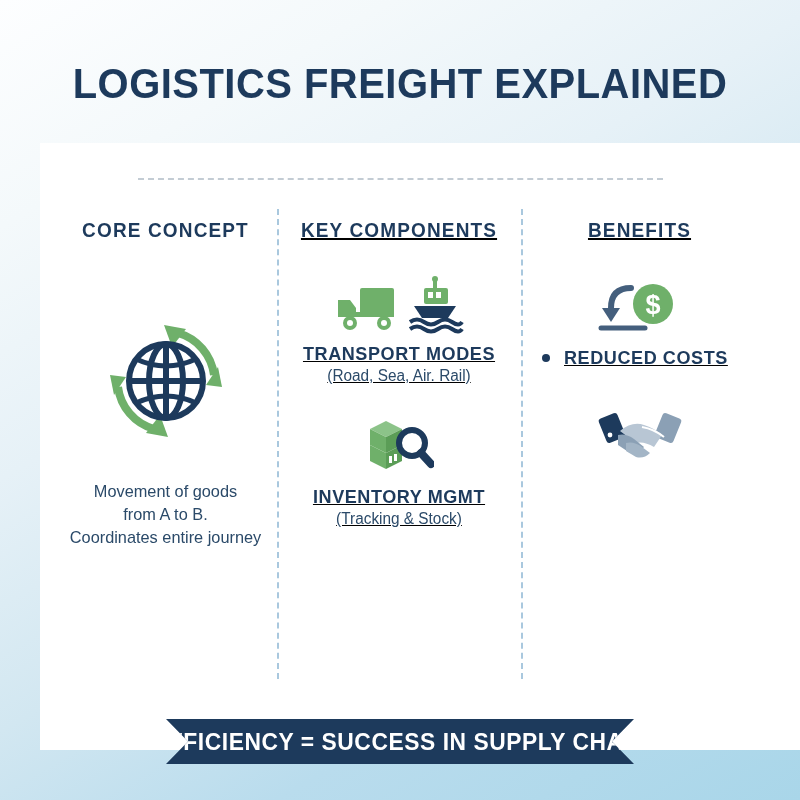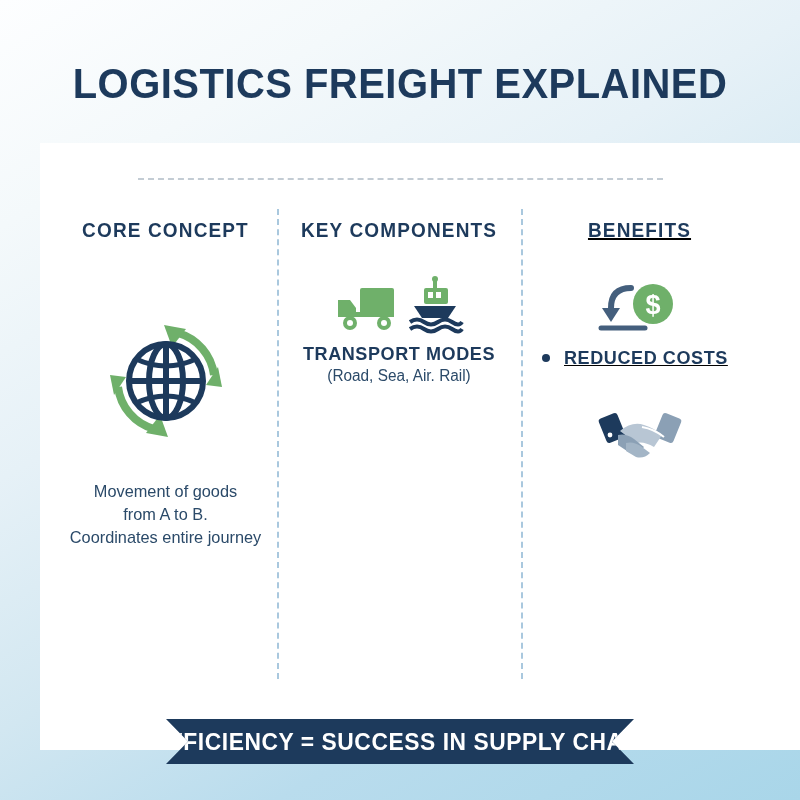--- a/index.html
+++ b/index.html
@@ -75,21 +75,21 @@
   .v-divider.left  { left: 237px; }
   .v-divider.right { left: 481px; }
 
   
   .col {
     position: absolute;
     top: 76px;
     text-align: center;
   }
   .col-core { left: 18px;  width: 215px; }
-  .col-key  { left: 245px; width: 228px; }
+  .col-key  { left: 245px; width: 228px; text-decoration: underline; }
   .col-ben  { left: 487px; width: 225px; text-decoration: underline; }
 
   .col-head {
     font-family: "Liberation Sans Narrow", "Liberation Sans", sans-serif;
     font-size: 20px;
     font-weight: bold;
     letter-spacing: 1.2px;
     color: #1d3a5c;
     transform: scaleX(0.95);
     white-space: nowrap;
@@ -274,20 +274,37 @@
             <path d="M8 30 L50 30 L42 42 L16 42 Z" fill="#1d3a5c"></path>
             <path d="M4 46 Q11 41 18 46 T32 46 T46 46 T56 46" fill="none" stroke="#1d3a5c" stroke-width="4"></path>
             <path d="M4 53 Q11 48 18 53 T32 53 T46 53 T56 53" fill="none" stroke="#1d3a5c" stroke-width="4"></path>
           </svg>
         </div>
         <div class="kc-title">TRANSPORT MODES</div>
         <div class="kc-sub">(Road, Sea, Air. Rail)</div>
       </div>
 
 
+      <div class="kc-item">
+        <div class="kc-icons">
+          <svg width="70" height="58" viewBox="0 0 70 58">
+            <path d="M6 10 L22 2 L38 10 L22 18 Z" fill="#8cc389"></path>
+            <path d="M6 10 L22 18 L22 34 L6 26 Z" fill="#6fb06a"></path>
+            <path d="M38 10 L22 18 L22 34 L38 26 Z" fill="#5b9d57"></path>
+            <path d="M6 26 L22 34 L22 50 L6 42 Z" fill="#6fb06a"></path>
+            <path d="M38 26 L22 34 L22 50 L38 42 Z" fill="#5b9d57"></path>
+            <rect x="25" y="37" width="3" height="7" fill="#ffffff"></rect>
+            <rect x="30" y="35" width="3" height="7" fill="#ffffff"></rect>
+            <circle cx="48" cy="24" r="13" fill="none" stroke="#1d3a5c" stroke-width="6"></circle>
+            <line x1="57" y1="34" x2="67" y2="45" stroke="#1d3a5c" stroke-width="8" stroke-linecap="round"></line>
+          </svg>
+        </div>
+        <div class="kc-title">INVENTORY MGMT</div>
+        <div class="kc-sub">(Tracking &amp; Stock)</div>
+      </div>
     </div>
 
     <div class="col col-ben">
       <div class="col-head">BENEFITS</div>
 
       <div class="ben-item">
         <div class="ben-icon">
           <svg width="86" height="54" viewBox="0 0 86 54">
             <path d="M34 6 Q14 6 14 26" fill="none" stroke="#445f7d" stroke-width="6" stroke-linecap="round"></path>
             <polygon points="5,26 23,26 14,40" fill="#445f7d"></polygon>

